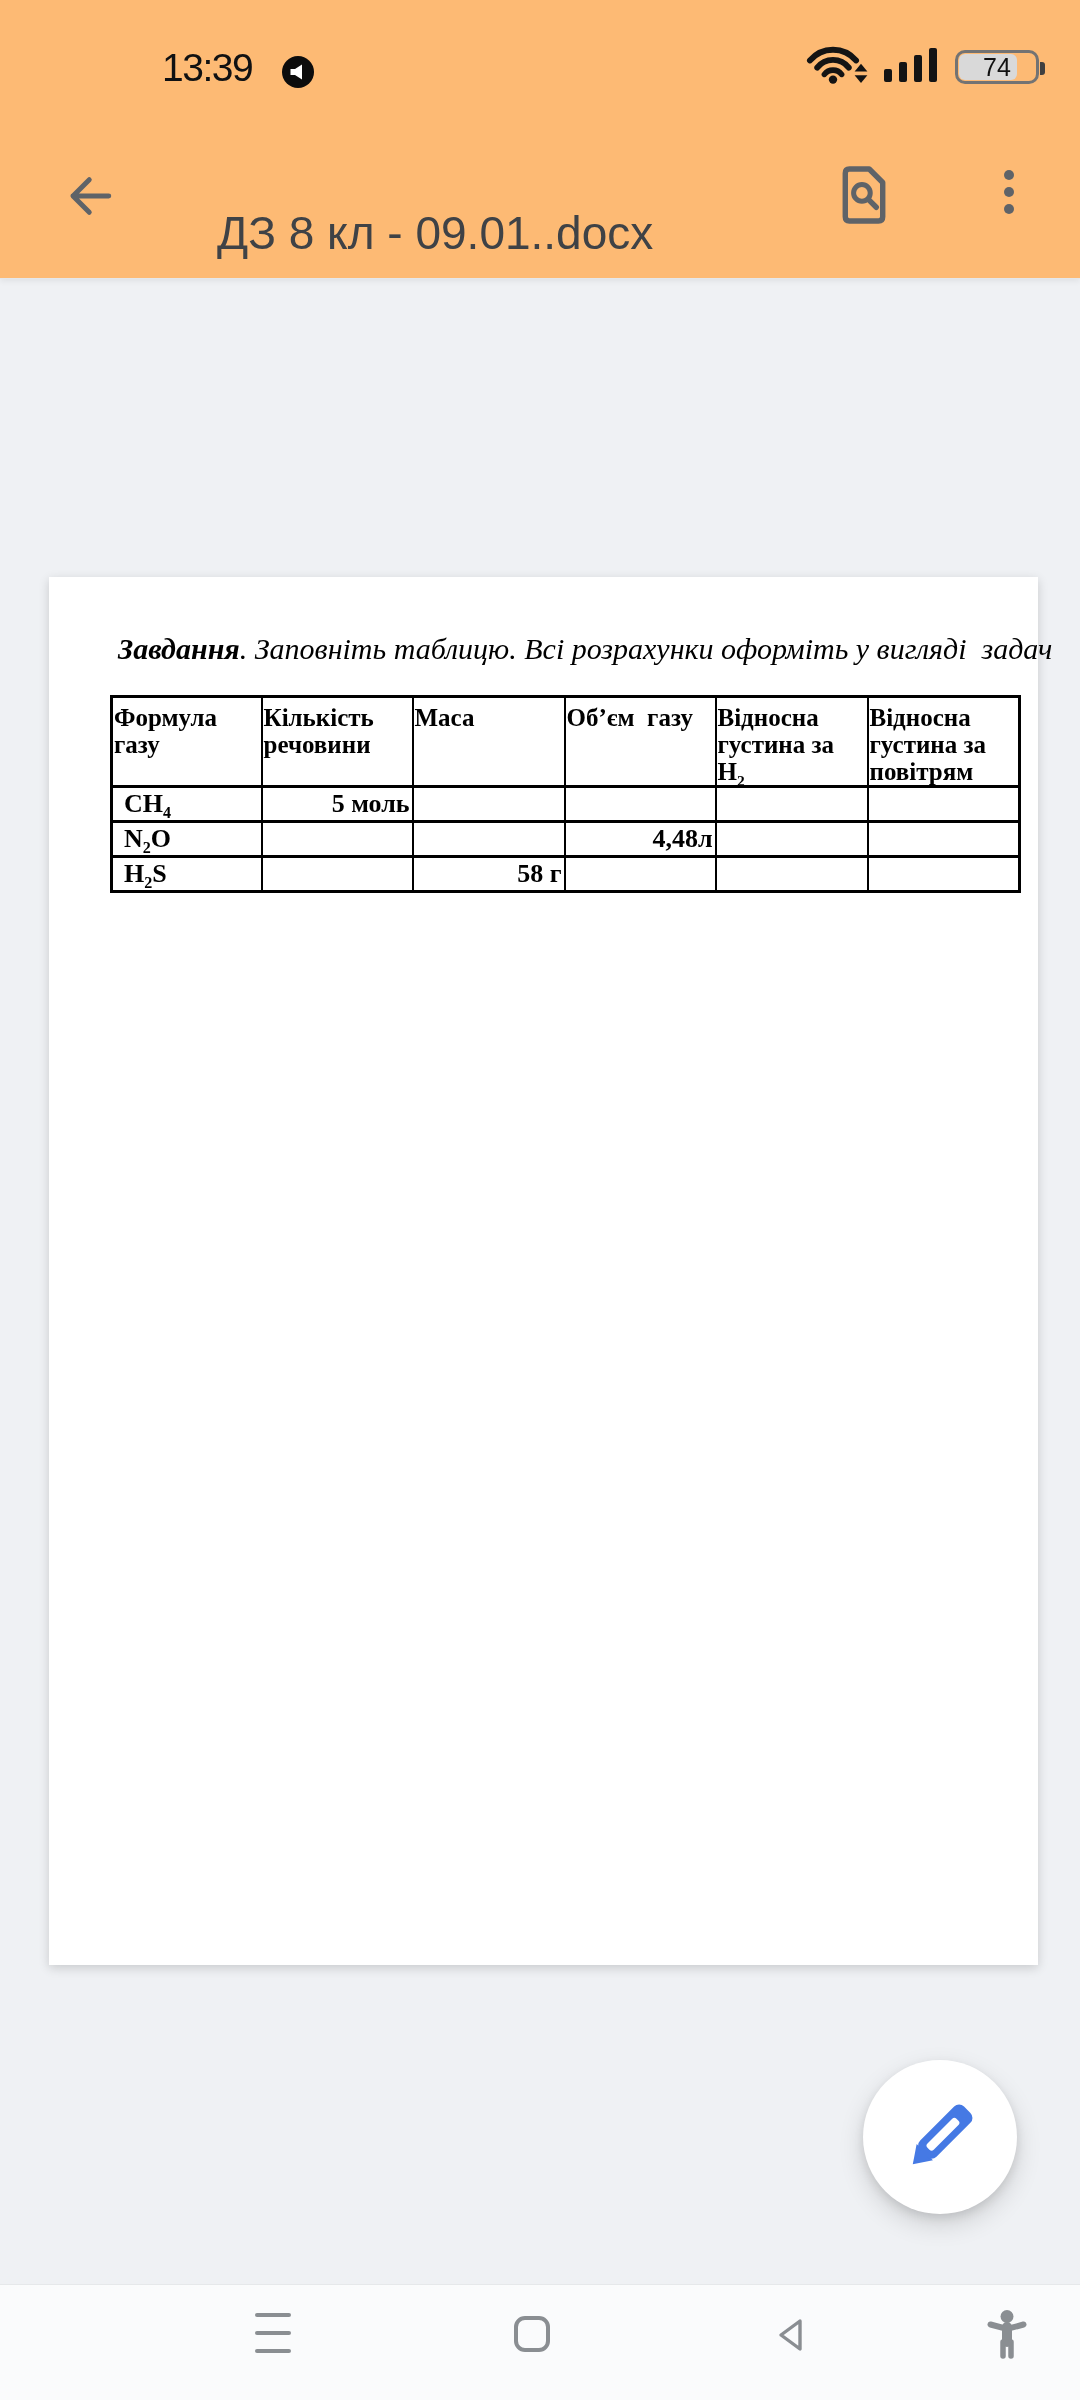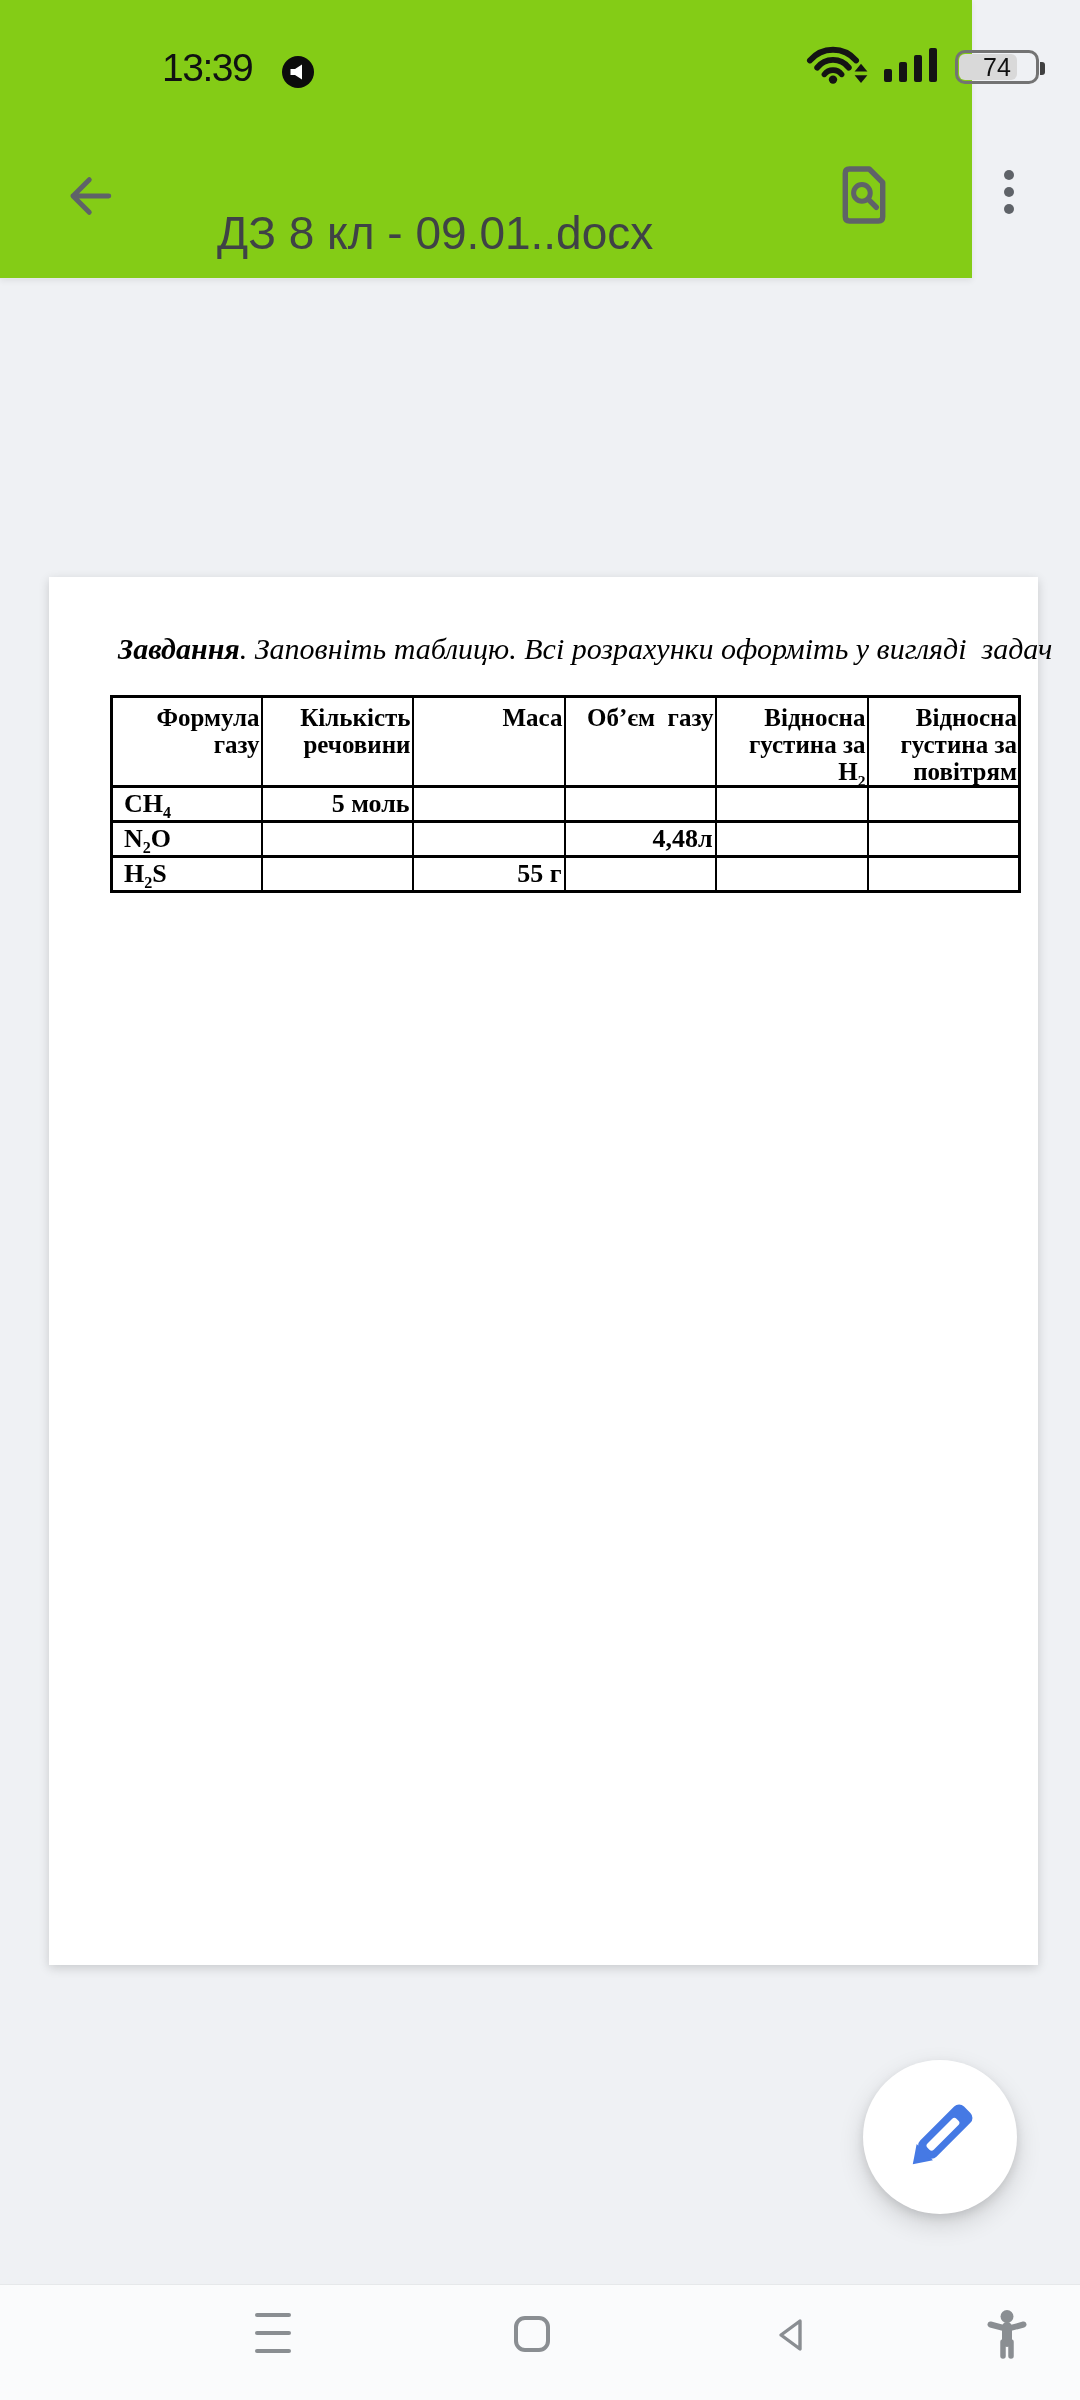--- a/index.html
+++ b/index.html
@@ -1,20 +1,20 @@
 <!DOCTYPE html>
 <html><head>
 <meta charset="utf-8">
 <style>
   html,body{margin:0;padding:0;background:#eff1f4;}
   #screen{position:relative;width:1080px;height:2400px;overflow:hidden;background:#eff1f4;
           font-family:"Liberation Sans","DejaVu Sans",sans-serif;}
 
   
-  #topchrome{position:absolute;left:0;top:0;width:972px;height:278px;background:#84cc16;
+  #topchrome{position:absolute;left:0;top:0;width:1080px;height:278px;background:#fdba74;
              border-bottom:1px solid #e5e7e9;box-shadow:0 2px 6px rgba(0,0,0,.07);}
   #clock{position:absolute;left:162px;top:48px;font-size:39px;line-height:40px;
          font-weight:500;color:#101112;letter-spacing:-1.5px;}
   .notif-ic{position:absolute;left:282px;top:56px;width:32px;height:32px;}
   .wifi-ic{position:absolute;left:806px;top:46px;width:62px;height:38px;}
   .bars-ic{position:absolute;left:884px;top:48px;width:62px;height:34px;}
   .battery{position:absolute;left:955px;top:50px;width:84px;height:34px;
            border:3px solid #737373;border-radius:10px;box-sizing:border-box;}
   .battery-fill{position:absolute;left:1px;top:1px;bottom:1px;width:74%;background:#d9d9d9;border-radius:6px;}
   .battery-num{position:absolute;left:0;right:0;top:1px;text-align:center;font-size:25px;
@@ -32,21 +32,21 @@
   #viewer{position:absolute;left:0;top:278px;width:1080px;height:2006px;padding-left:28px;}
   #page{position:absolute;left:49px;top:299px;width:989px;height:1388px;background:#ffffff;
         box-shadow:0 3px 10px rgba(0,0,0,.16);}
   .doc-heading{position:absolute;left:69px;top:54px;margin:0;font-family:"Liberation Serif","DejaVu Serif",serif;
                font-style:italic;font-size:30px;line-height:36px;color:#000;white-space:pre;}
   .doc-heading .lead{font-weight:bold;}
   #gas-table{position:absolute;left:61px;top:118px;width:908px;border-collapse:collapse;
              table-layout:fixed;border:3px solid #000;
              font-family:"Liberation Serif","DejaVu Serif",serif;color:#000;}
   #gas-table th,#gas-table td{border:solid #000;border-width:3px 2px;overflow:hidden;}
-  #gas-table th{height:80px;font-size:25px;line-height:27px;font-weight:bold;text-align:right;
+  #gas-table th{height:80px;font-size:25px;line-height:27px;font-weight:bold;text-align:left;
                 vertical-align:top;padding:6px 1px 0 1px;white-space:pre;}
   #gas-table td{height:32px;font-size:26px;line-height:28px;font-weight:bold;text-align:right;
                 vertical-align:middle;padding:0 2px;}
   #gas-table td.formula{text-align:left;padding-left:11px;}
   #gas-table sub{font-size:0.62em;line-height:0;}
 
   
   #fab{position:absolute;left:863px;top:2060px;width:154px;height:154px;border-radius:50%;
        background:#ffffff;border:none;padding:0;cursor:pointer;
        box-shadow:0 4px 10px rgba(0,0,0,.10),0 10px 26px rgba(0,0,0,.14);
@@ -168,21 +168,21 @@
               <td class="formula">N<sub>2</sub>O</td>
               <td></td>
               <td></td>
               <td>4,48л</td>
               <td></td>
               <td></td>
             </tr>
             <tr>
               <td class="formula">H<sub>2</sub>S</td>
               <td></td>
-              <td>55 г</td>
+              <td>58 г</td>
               <td></td>
               <td></td>
               <td></td>
             </tr>
           </tbody>
       </table>
 
     </section>
   </main>
 

